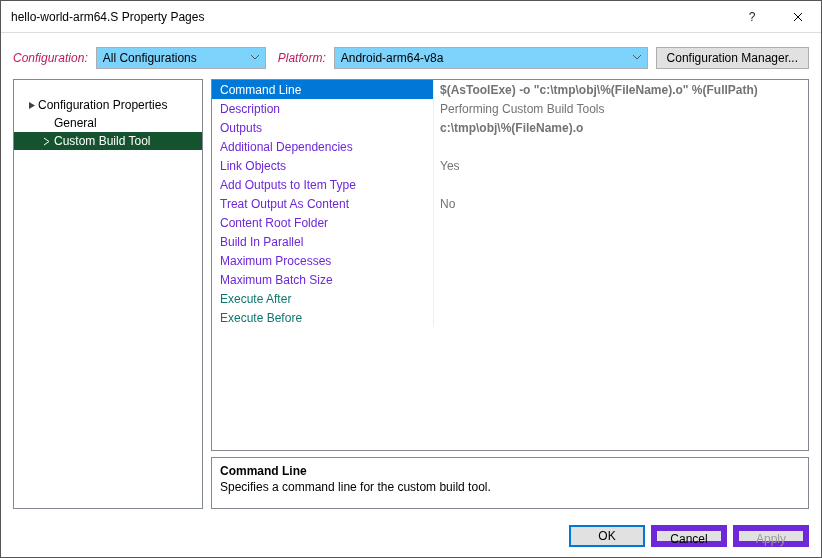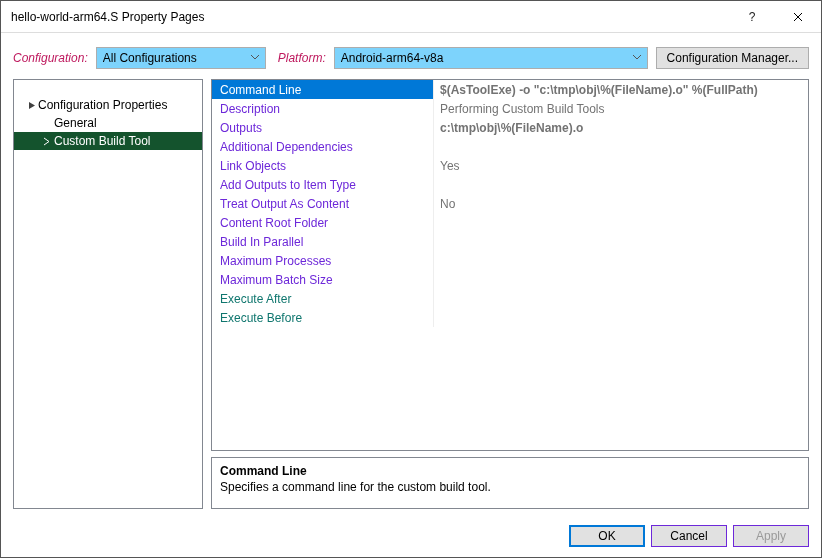--- a/index.html
+++ b/index.html
@@ -27,21 +27,21 @@
   .prop-row { display:flex; height:19px; align-items:center; }
   .prop-label { width:222px; padding-left:8px; color:#6d28d9; border-right:1px solid #eee; height:100%; display:flex; align-items:center; }
   .prop-value { flex:1; padding-left:6px; color:#737373; height:100%; display:flex; align-items:center; overflow:hidden; white-space:nowrap; }
   .prop-row.selected { }
   .prop-row.selected .prop-label { background:#0078d7; color:#fff; }
   .prop-row.bold .prop-value { font-weight:600; }
   .prop-row.disabled .prop-label { color:#0f766e; }
   .help-box { border:1px solid #828790; margin-top:6px; padding:6px 8px; min-height:52px; }
   .help-title { font-weight:600; margin-bottom:2px; }
   .bottom-bar { height:40px; display:flex; align-items:flex-end; justify-content:flex-end; padding:0 12px 10px 12px; gap:6px; }
-  .bottom-bar button { width:76px; height:22px; border:1px solid #6d28d9; background:#e1e1e1; }
+  .bottom-bar button { width:76px; height:22px; border:6px solid #6d28d9; background:#e1e1e1; }
   .bottom-bar button.default { border:1px solid #0078d7; outline:1px solid #0078d7; outline-offset:-2px; }
   .bottom-bar button.disabled { color:#9a9a9a; }
   svg { display:block; }
 </style>
 </head>
 <body>
 
 <div class="window">
 
   <div class="titlebar">

